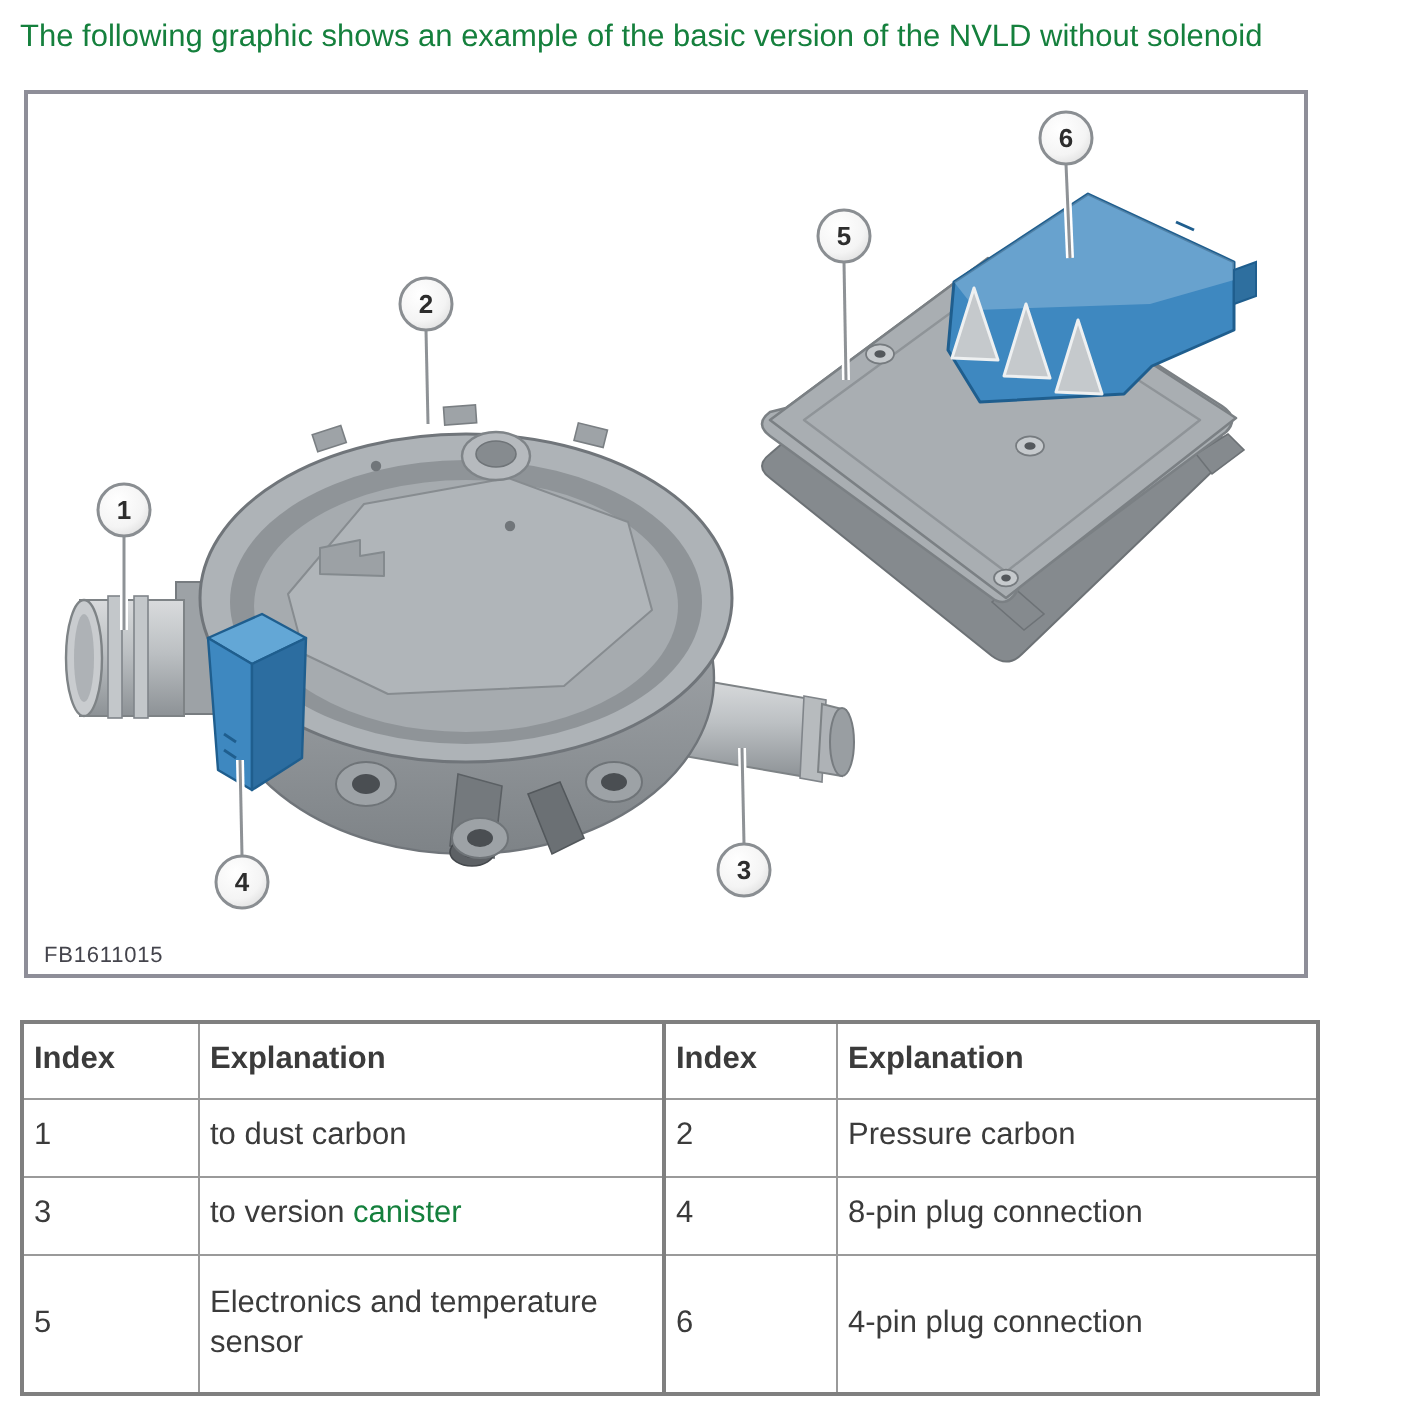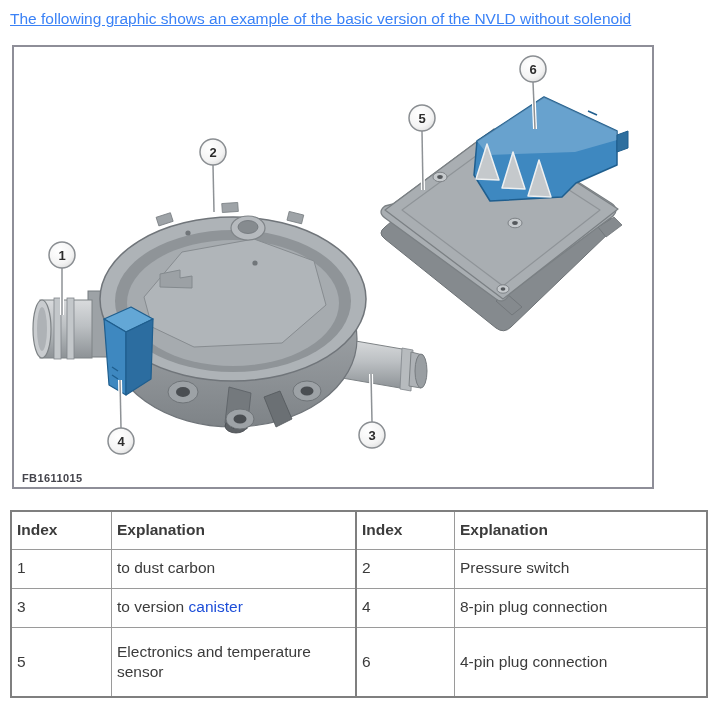--- a/index.html
+++ b/index.html
@@ -1,44 +1,44 @@
 <!DOCTYPE html>
 <html><head>
 <meta charset="utf-8">
 <style>
   html,body{margin:0;padding:0;background:#ffffff;}
   body{width:713px;height:711px;position:relative;overflow:hidden;
        font-family:"Liberation Sans","DejaVu Sans",sans-serif;color:#3b3b3b;}
 
   .heading{position:absolute;left:10px;top:6px;width:703px;height:26px;
-           font-size:15.5px;line-height:26px;color:#3b82f6;
-           white-space:nowrap;overflow:hidden;text-decoration:underline;}
+           font-size:15.5px;line-height:26px;color:#15803d;
+           white-space:nowrap;overflow:hidden;}
 
   .figure{position:absolute;left:12px;top:45px;width:638px;height:440px;
           border:2px solid #8e8e98;background:#ffffff;}
   .figure svg{display:block;}
   .fig-code{position:absolute;left:8px;bottom:3px;
-            font-size:11px;font-weight:bold;letter-spacing:.4px;color:#44444c;}
+            font-size:11px;font-weight:normal;letter-spacing:.4px;color:#44444c;}
 
   table.exp{position:absolute;left:10px;top:510px;border-collapse:collapse;
             table-layout:fixed;width:590px;background:#fff;
             border:2px solid #7f7f7f;}
-  table.exp th,table.exp td{border:1px solid #9a9a9a;padding:2px 20px 2px 5px;
+  table.exp th,table.exp td{border:1px solid #9a9a9a;padding:2px 8px 2px 5px;
             font-size:15.5px;color:#3b3b3b;text-align:left;vertical-align:middle;
             line-height:1.3;overflow:hidden;}
   table.exp th{font-weight:bold;}
   .col-i1{width:74px;}
   .col-e1{width:218px;}
   .col-i2{width:72px;border-left:2px solid #7f7f7f !important;}
   .col-e2{width:226px;}
   tr.hdr  {height:38px;}
   tr.r1   {height:39px;}
   tr.r2   {height:39px;}
   tr.r3   {height:70px;}
-  a.link{color:#1d4ed8;text-decoration:none;cursor:pointer;margin-top:39px;}
+  a.link{color:#15803d;text-decoration:none;cursor:pointer;margin-top:39px;}
 
   .callout-num{font-size:13px;font-weight:bold;fill:#2d2d2d;}
 </style>
 </head>
 <body>
 
 <div class="heading">The following graphic shows an example of the basic version of the NVLD without solenoid</div>
 
 <div class="figure">
   <svg width="638" height="440" viewBox="0 0 638 440">
@@ -218,21 +218,21 @@
       <tr class="hdr">
     <th class="col-i1">Index</th>
     <th class="col-e1">Explanation</th>
     <th class="col-i2">Index</th>
     <th class="col-e2">Explanation</th>
   </tr>
   <tr class="r1">
     <td class="col-i1">1</td>
     <td class="col-e1">to dust carbon</td>
     <td class="col-i2">2</td>
-    <td class="col-e2">Pressure switch</td>
+    <td class="col-e2">Pressure carbon</td>
   </tr>
   <tr class="r2">
     <td class="col-i1">3</td>
     <td class="col-e1"><span>to version </span><a class="link">canister</a></td>
     <td class="col-i2">4</td>
     <td class="col-e2">8-pin plug connection</td>
   </tr>
   <tr class="r3">
     <td class="col-i1">5</td>
     <td class="col-e1">Electronics and temperature sensor</td>

